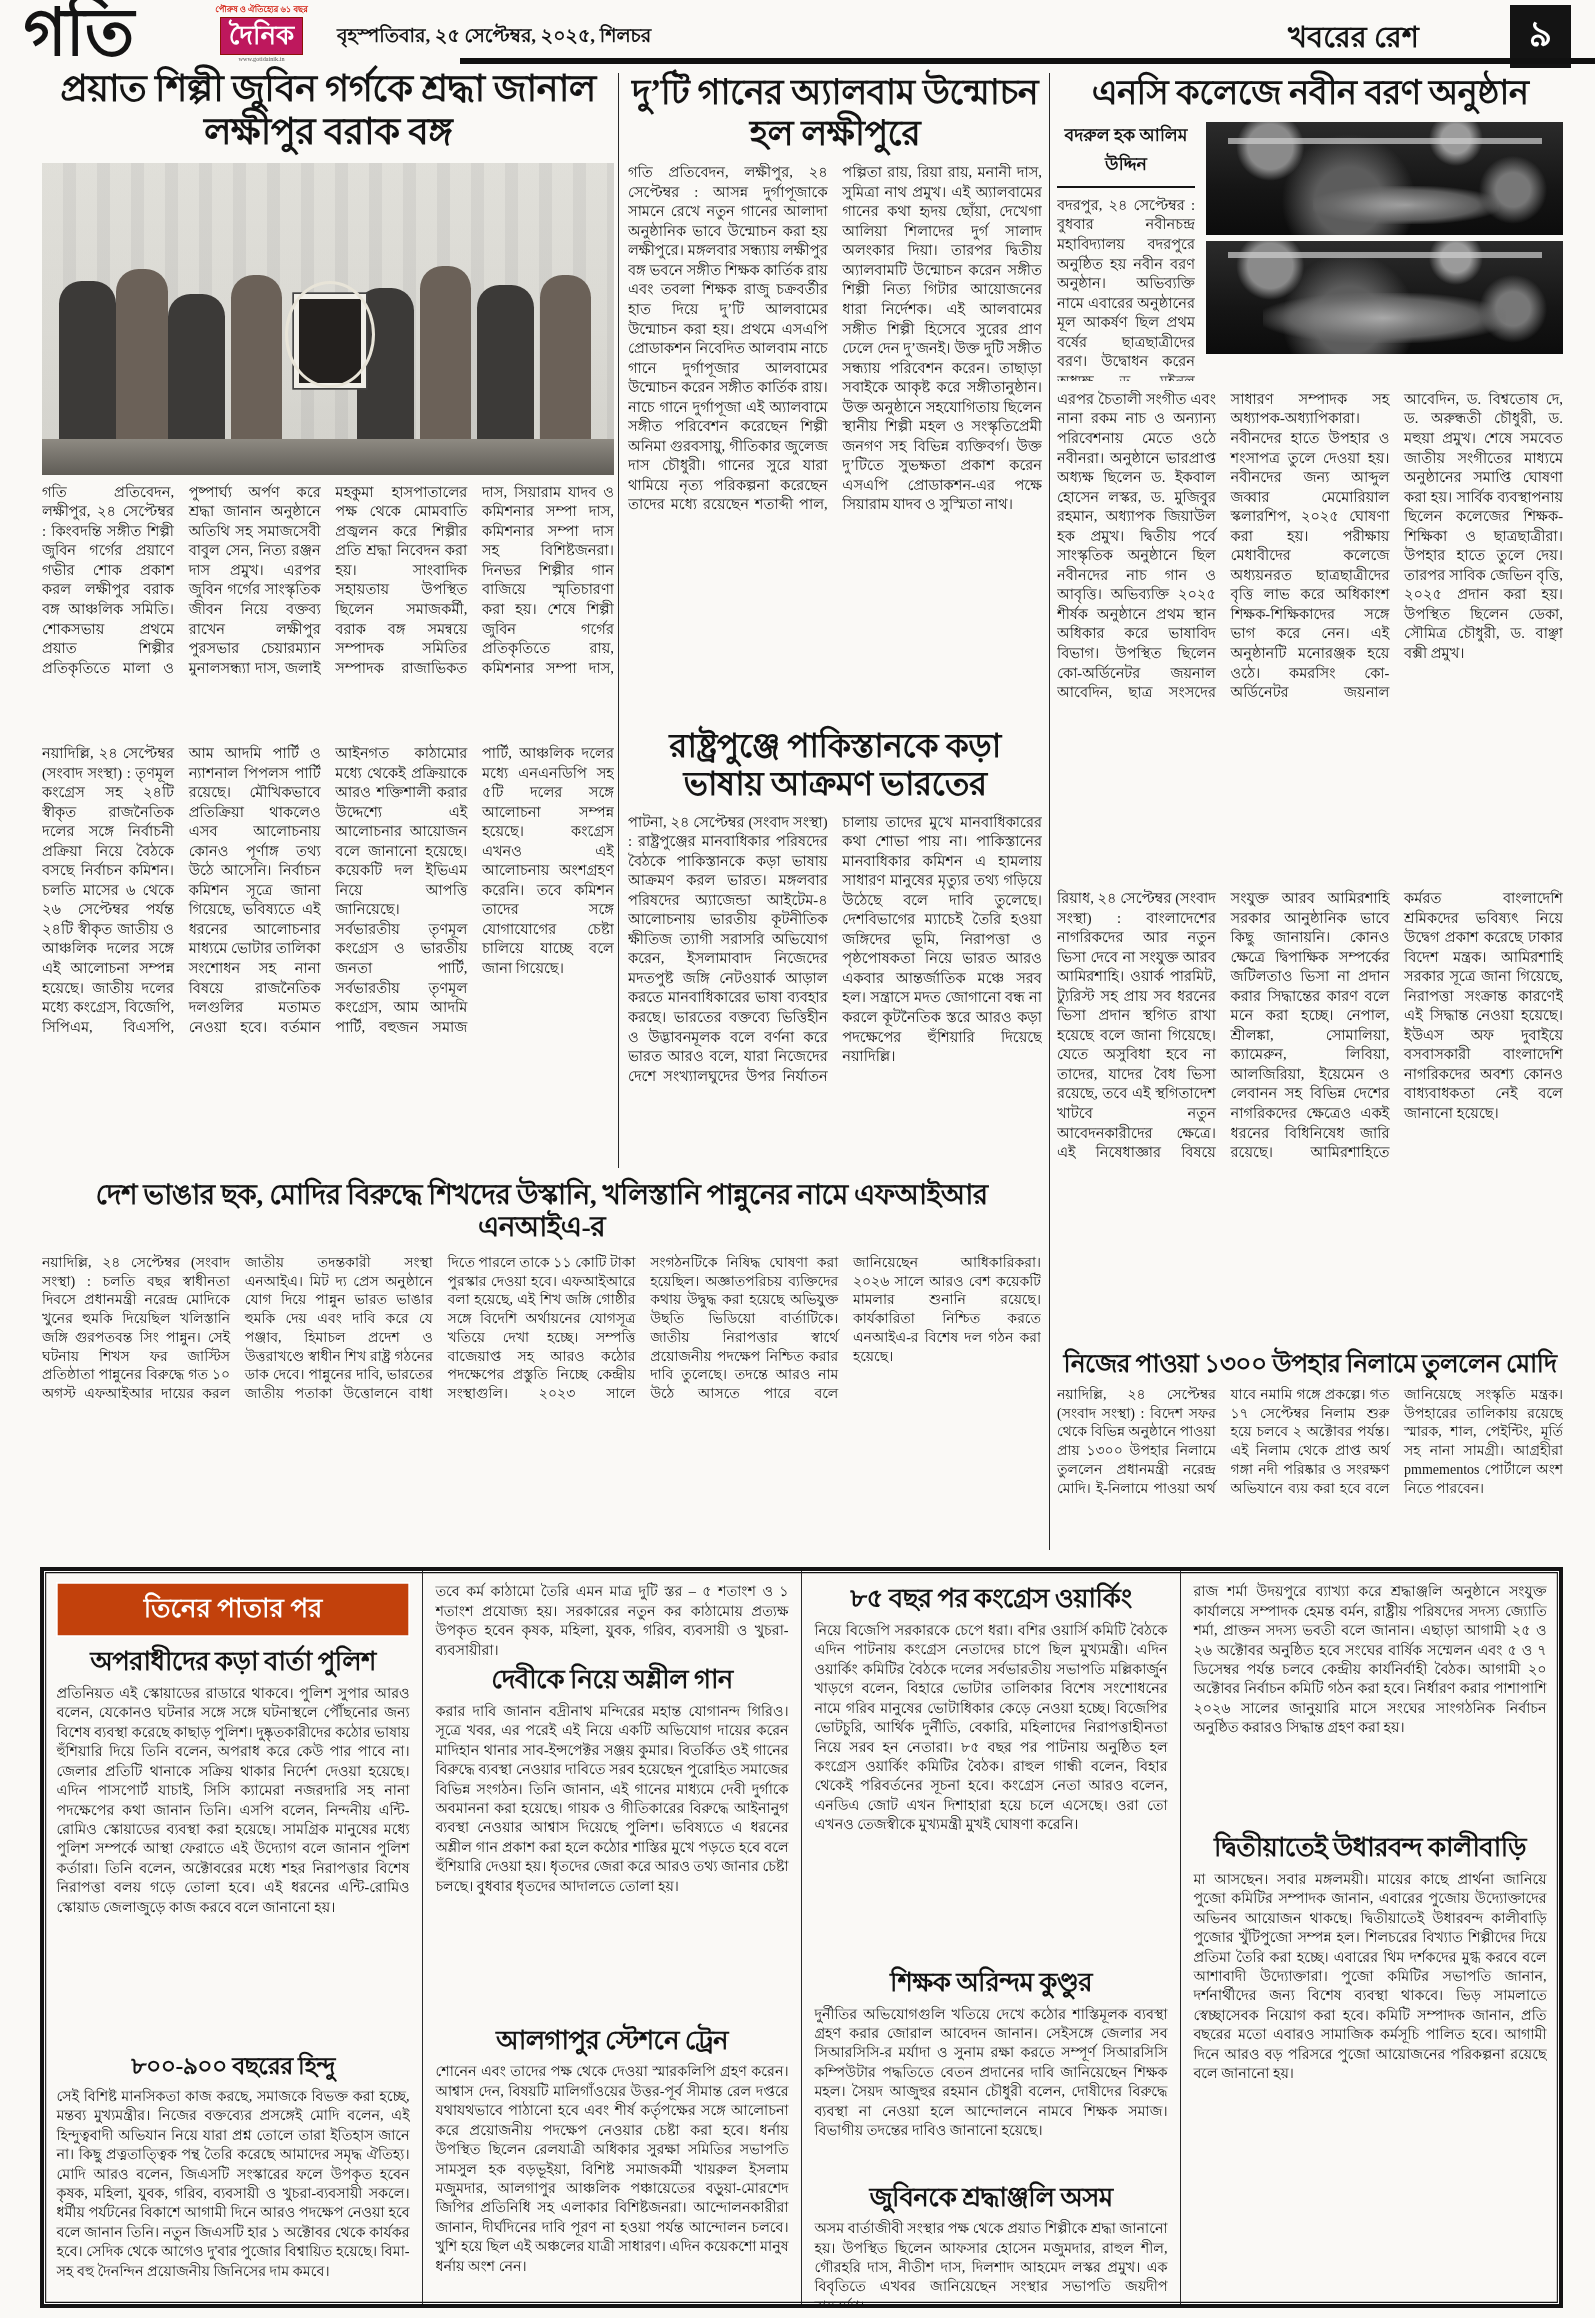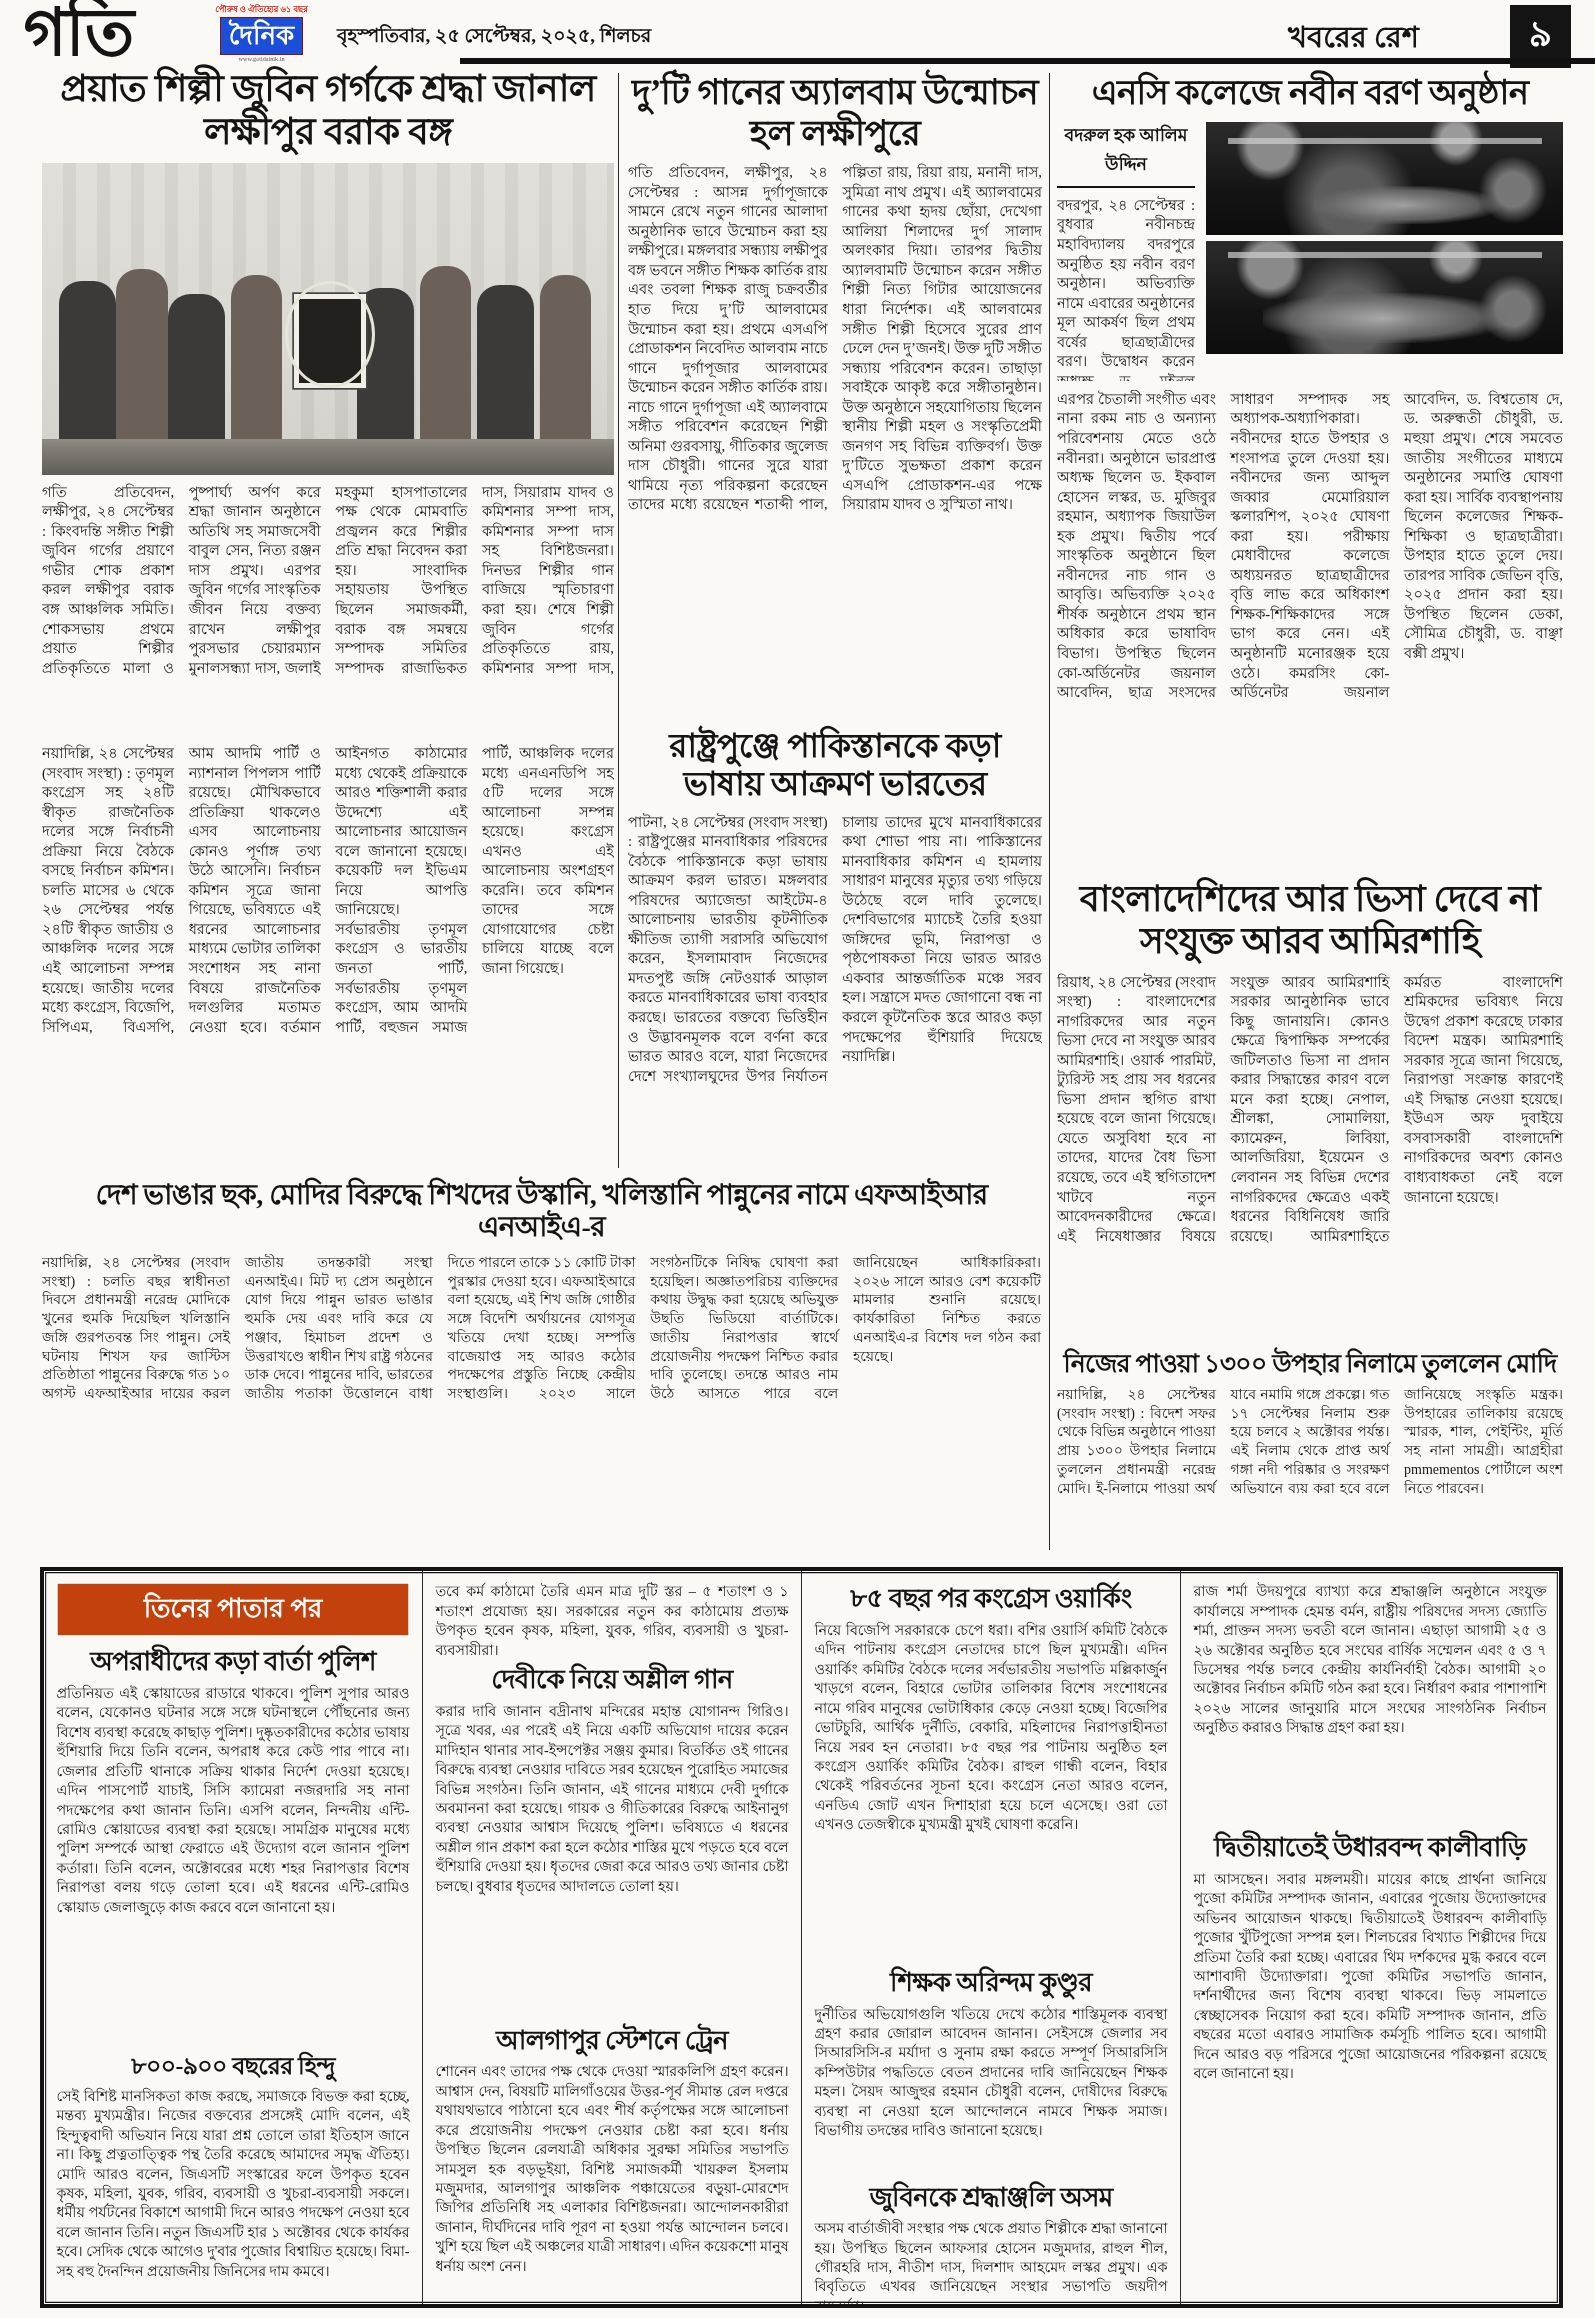--- a/index.html
+++ b/index.html
@@ -13,21 +13,21 @@
   .hl{font-weight:bold;text-align:center;line-height:1.16;letter-spacing:-0.6px;}
   .body-text{text-align:justify;line-height:1.34;overflow:hidden;}
   .cols2{column-count:2;column-gap:14.6px;}
   .cols3{column-count:3;column-gap:14.6px;}
   .cols4{column-count:4;column-gap:14.6px;}
   .cols5{column-count:5;column-gap:14.6px;}
   .vrule{position:absolute;width:1.1px;background:#2a2a2a;}
   .hrule{position:absolute;background:#111;}
   
   .logo-main{font-size:66px;font-weight:bold;line-height:1;letter-spacing:-1.1px;}
-  .daily-box{background:#1d4ed8;color:#fff;font-weight:bold;font-size:26px;
+  .daily-box{background:#be185d;color:#fff;font-weight:bold;font-size:26px;
     padding:3.4px 7.9px;display:inline-block;line-height:1.1;border:1.7px solid #8d1208;}
   .tagline{color:#d42315;font-size:8.4px;font-weight:bold;}
   .webline{color:#555;font-size:6.2px;}
   .dateline-top{font-size:19px;font-weight:bold;}
   .section-name{font-size:29px;font-weight:bold;}
   .page-num{background:#141414;color:#fff;font-size:36px;font-weight:bold;
     width:61px;height:63px;display:flex;align-items:center;justify-content:center;}
   
   .photo{position:relative;overflow:hidden;background:linear-gradient(180deg,#dddcd6 0%,#cfcec8 55%,#bdbcb6 100%);}
   .drape{position:absolute;inset:0;
@@ -123,21 +123,20 @@
       <div class="photo-dark" style="width:100%;height:113px;margin-top:5.6px;">
         <div class="stage-bar" style="top:10%;"></div>
         <div class="stage-glow" style="left:16%;right:16%;height:44%;"></div>
       </div>
     </div>
   </div>
   <div class="body-text cols3" style="margin-top:9px;font-size:14.6px;height:500px;">এরপর চৈতালী সংগীত এবং নানা রকম নাচ ও অন্যান্য পরিবেশনায় মেতে ওঠে নবীনরা। অনুষ্ঠানে ভারপ্রাপ্ত অধ্যক্ষ ছিলেন ড. ইকবাল হোসেন লস্কর, ড. মুজিবুর রহমান, অধ্যাপক জিয়াউল হক প্রমুখ। দ্বিতীয় পর্বে সাংস্কৃতিক অনুষ্ঠানে ছিল নবীনদের নাচ গান ও আবৃত্তি। অভিব্যক্তি ২০২৫ শীর্ষক অনুষ্ঠানে প্রথম স্থান অধিকার করে ভাষাবিদ বিভাগ। উপস্থিত ছিলেন কো-অর্ডিনেটর জয়নাল আবেদিন, ছাত্র সংসদের সাধারণ সম্পাদক সহ অধ্যাপক-অধ্যাপিকারা। নবীনদের হাতে উপহার ও শংসাপত্র তুলে দেওয়া হয়। নবীনদের জন্য আব্দুল জব্বার মেমোরিয়াল স্কলারশিপ, ২০২৫ ঘোষণা করা হয়। পরীক্ষায় মেধাবীদের কলেজে অধ্যয়নরত ছাত্রছাত্রীদের বৃত্তি লাভ করে অধিকাংশ শিক্ষক-শিক্ষিকাদের সঙ্গে ভাগ করে নেন। এই অনুষ্ঠানটি মনোরঞ্জক হয়ে ওঠে। কমরসিং কো-অর্ডিনেটর জয়নাল আবেদিন, ড. বিশ্বতোষ দে, ড. অরুন্ধতী চৌধুরী, ড. মহুয়া প্রমুখ। শেষে সমবেত জাতীয় সংগীতের মাধ্যমে অনুষ্ঠানের সমাপ্তি ঘোষণা করা হয়। সার্বিক ব্যবস্থাপনায় ছিলেন কলেজের শিক্ষক-শিক্ষিকা ও ছাত্রছাত্রীরা। উপহার হাতে তুলে দেয়। তারপর সাবিক জেভিন বৃত্তি, ২০২৫ প্রদান করা হয়। উপস্থিত ছিলেন ডেকা, সৌমিত্র চৌধুরী, ড. বাঞ্ছা বক্সী প্রমুখ।</div>
 </div>
 
 <div class="abs" style="left:1057px;top:879px;width:506px;">
-  <div class="hl" style="font-size:36px;">বাংলাদেশিদের আর ভিসা দেবে না সংযুক্ত আরব আমিরশাহি</div>
   <div class="body-text cols3" style="margin-top:10px;font-size:14.6px;height:331px;">রিয়াধ, ২৪ সেপ্টেম্বর (সংবাদ সংস্থা) : বাংলাদেশের নাগরিকদের আর নতুন ভিসা দেবে না সংযুক্ত আরব আমিরশাহি। ওয়ার্ক পারমিট, ট্যুরিস্ট সহ প্রায় সব ধরনের ভিসা প্রদান স্থগিত রাখা হয়েছে বলে জানা গিয়েছে। যেতে অসুবিধা হবে না তাদের, যাদের বৈধ ভিসা রয়েছে, তবে এই স্থগিতাদেশ খাটবে নতুন আবেদনকারীদের ক্ষেত্রে। এই নিষেধাজ্ঞার বিষয়ে সংযুক্ত আরব আমিরশাহি সরকার আনুষ্ঠানিক ভাবে কিছু জানায়নি। কোনও ক্ষেত্রে দ্বিপাক্ষিক সম্পর্কের জটিলতাও ভিসা না প্রদান করার সিদ্ধান্তের কারণ বলে মনে করা হচ্ছে। নেপাল, শ্রীলঙ্কা, সোমালিয়া, ক্যামেরুন, লিবিয়া, আলজিরিয়া, ইয়েমেন ও লেবানন সহ বিভিন্ন দেশের নাগরিকদের ক্ষেত্রেও একই ধরনের বিধিনিষেধ জারি রয়েছে। আমিরশাহিতে কর্মরত বাংলাদেশি শ্রমিকদের ভবিষ্যৎ নিয়ে উদ্বেগ প্রকাশ করেছে ঢাকার বিদেশ মন্ত্রক। আমিরশাহি সরকার সূত্রে জানা গিয়েছে, নিরাপত্তা সংক্রান্ত কারণেই এই সিদ্ধান্ত নেওয়া হয়েছে। ইউএস অফ দুবাইয়ে বসবাসকারী বাংলাদেশি নাগরিকদের অবশ্য কোনও বাধ্যবাধকতা নেই বলে জানানো হয়েছে।</div>
 </div>
 
 <div class="abs" style="left:1057px;top:1349px;width:506px;">
   <div class="hl" style="font-size:25px;white-space:nowrap;">নিজের পাওয়া ১৩০০ উপহার নিলামে তুললেন মোদি</div>
   <div class="body-text cols3" style="margin-top:7.9px;font-size:14px;height:163px;">নয়াদিল্লি, ২৪ সেপ্টেম্বর (সংবাদ সংস্থা) : বিদেশ সফর থেকে বিভিন্ন অনুষ্ঠানে পাওয়া প্রায় ১৩০০ উপহার নিলামে তুললেন প্রধানমন্ত্রী নরেন্দ্র মোদি। ই-নিলামে পাওয়া অর্থ যাবে নমামি গঙ্গে প্রকল্পে। গত ১৭ সেপ্টেম্বর নিলাম শুরু হয়ে চলবে ২ অক্টোবর পর্যন্ত। এই নিলাম থেকে প্রাপ্ত অর্থ গঙ্গা নদী পরিষ্কার ও সংরক্ষণ অভিযানে ব্যয় করা হবে বলে জানিয়েছে সংস্কৃতি মন্ত্রক। উপহারের তালিকায় রয়েছে স্মারক, শাল, পেইন্টিং, মূর্তি সহ নানা সামগ্রী। আগ্রহীরা pmmementos পোর্টালে অংশ নিতে পারবেন।</div>
 </div>
 
 <div class="abs" style="left:42px;top:1179px;width:999px;">
   <div class="hl" style="font-size:28px;">দেশ ভাঙার ছক, মোদির বিরুদ্ধে শিখদের উস্কানি, খলিস্তানি পান্নুনের নামে এফআইআর এনআইএ-র</div>

